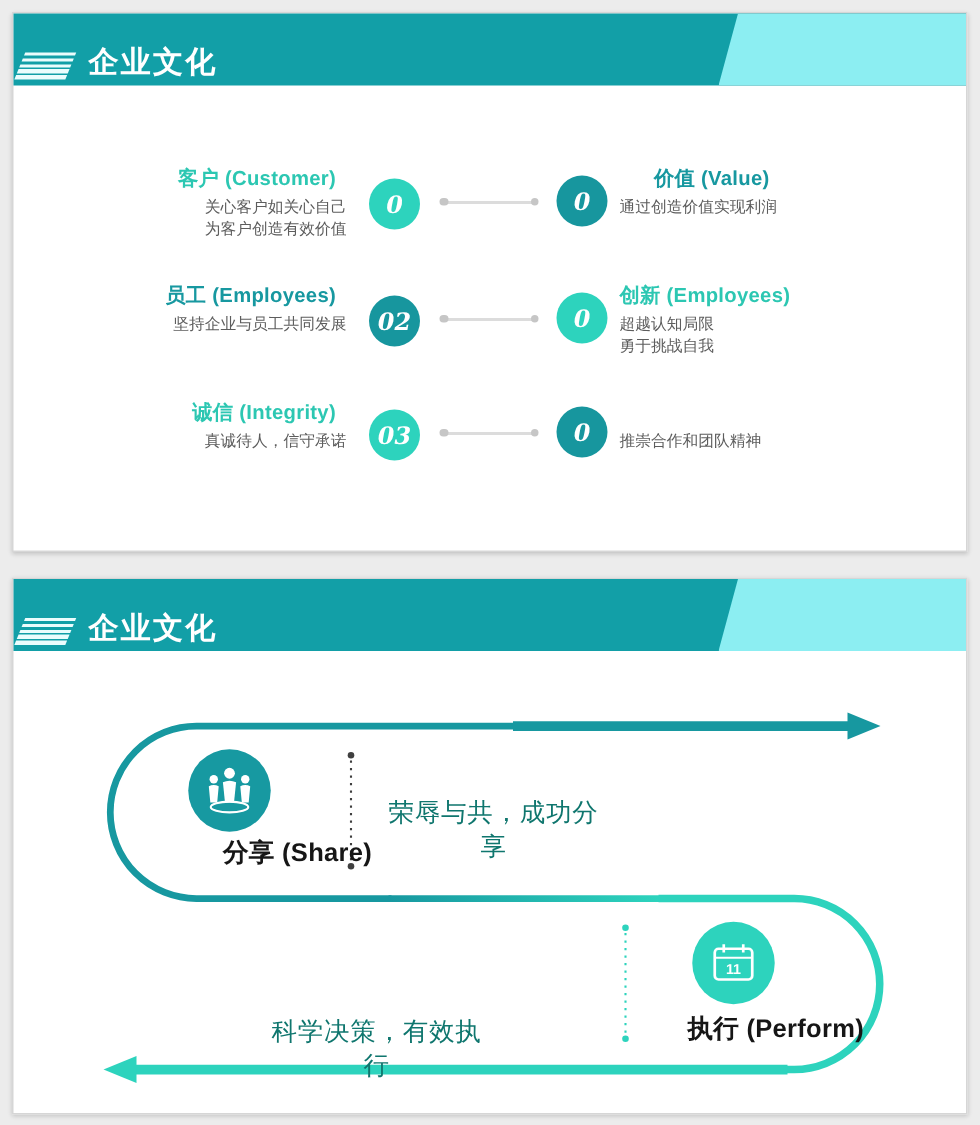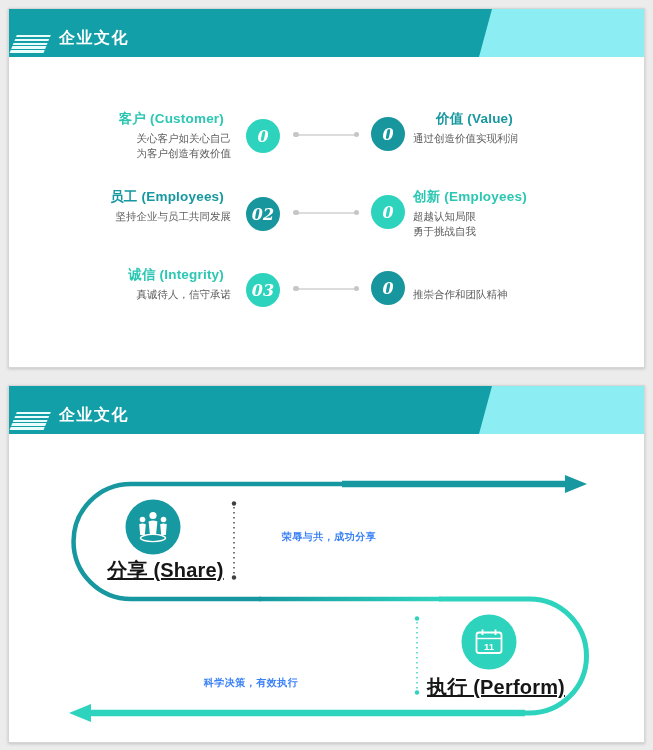--- a/index.html
+++ b/index.html
@@ -17,21 +17,21 @@
   #slide2{top:385px;height:358px;}
   
   .banner{position:absolute;left:0;top:0;right:0;height:48px;background:#129fa7;}
   .banner-light{
     position:absolute;top:0;right:0;width:165px;height:48px;background:#8ceef2;
     clip-path:polygon(13px 0,165px 0,165px 48px,0 48px);
   }
   .banner-lines{position:absolute;left:4px;top:26px;transform:skewX(-22deg);}
   .banner-lines .bl{width:34px;height:2.4px;background:#eafdfd;margin-bottom:1.4px;}
   .banner-title{
-    position:absolute;left:50px;top:19px;color:#ffffff;font-size:16px;
+    position:absolute;left:50px;top:19px;color:#ffffff;font-size:20px;
     font-weight:bold;letter-spacing:1.5px;
   }
   
   .item-title{position:absolute;font-size:13.5px;font-weight:bold;letter-spacing:.2px;}
   .item-title.dark{color:#1798a0;}
   .item-title.light{color:#2cc7b2;}
   .item-desc{position:absolute;font-size:10.5px;line-height:15px;color:#5d5d5d;}
   .t-left{width:260px;text-align:right;}
   .d-left{width:260px;text-align:right;}
   .t-right,.d-right{left:404px;width:220px;text-align:left;}
@@ -44,22 +44,22 @@
   .num-circle.dark{background:#17969e;}
   .num-circle.light{background:#2dd3bd;}
   .connector{position:absolute;left:287px;width:60px;height:1.5px;background:#dcdcdc;}
   .connector::before,.connector::after{
     content:"";position:absolute;top:-2.2px;width:5.5px;height:5.5px;border-radius:50%;background:#c6c6c6;
   }
   .connector::before{left:-3px;}
   .connector::after{right:-3px;}
   
   .diagram-svg{position:absolute;left:0;top:0;}
-  .big-label{position:absolute;font-size:20px;font-weight:bold;color:#161616;text-align:center;letter-spacing:.2px;text-decoration:underline;}
-  .caption{position:absolute;font-size:10px;color:#3b82f6;text-align:center;letter-spacing:.5px;font-weight:bold;}
+  .big-label{position:absolute;font-size:17px;font-weight:bold;color:#161616;text-align:right;letter-spacing:.2px;}
+  .caption{position:absolute;font-size:17px;color:#0f766e;text-align:center;letter-spacing:.5px;}
 </style>
 </head>
 <body>
 
 <div class="slide" id="slide1">
   <div class="banner">
     <div class="banner-light"></div>
     <div class="banner-lines">
       <div class="bl"></div>
         <div class="bl"></div>

